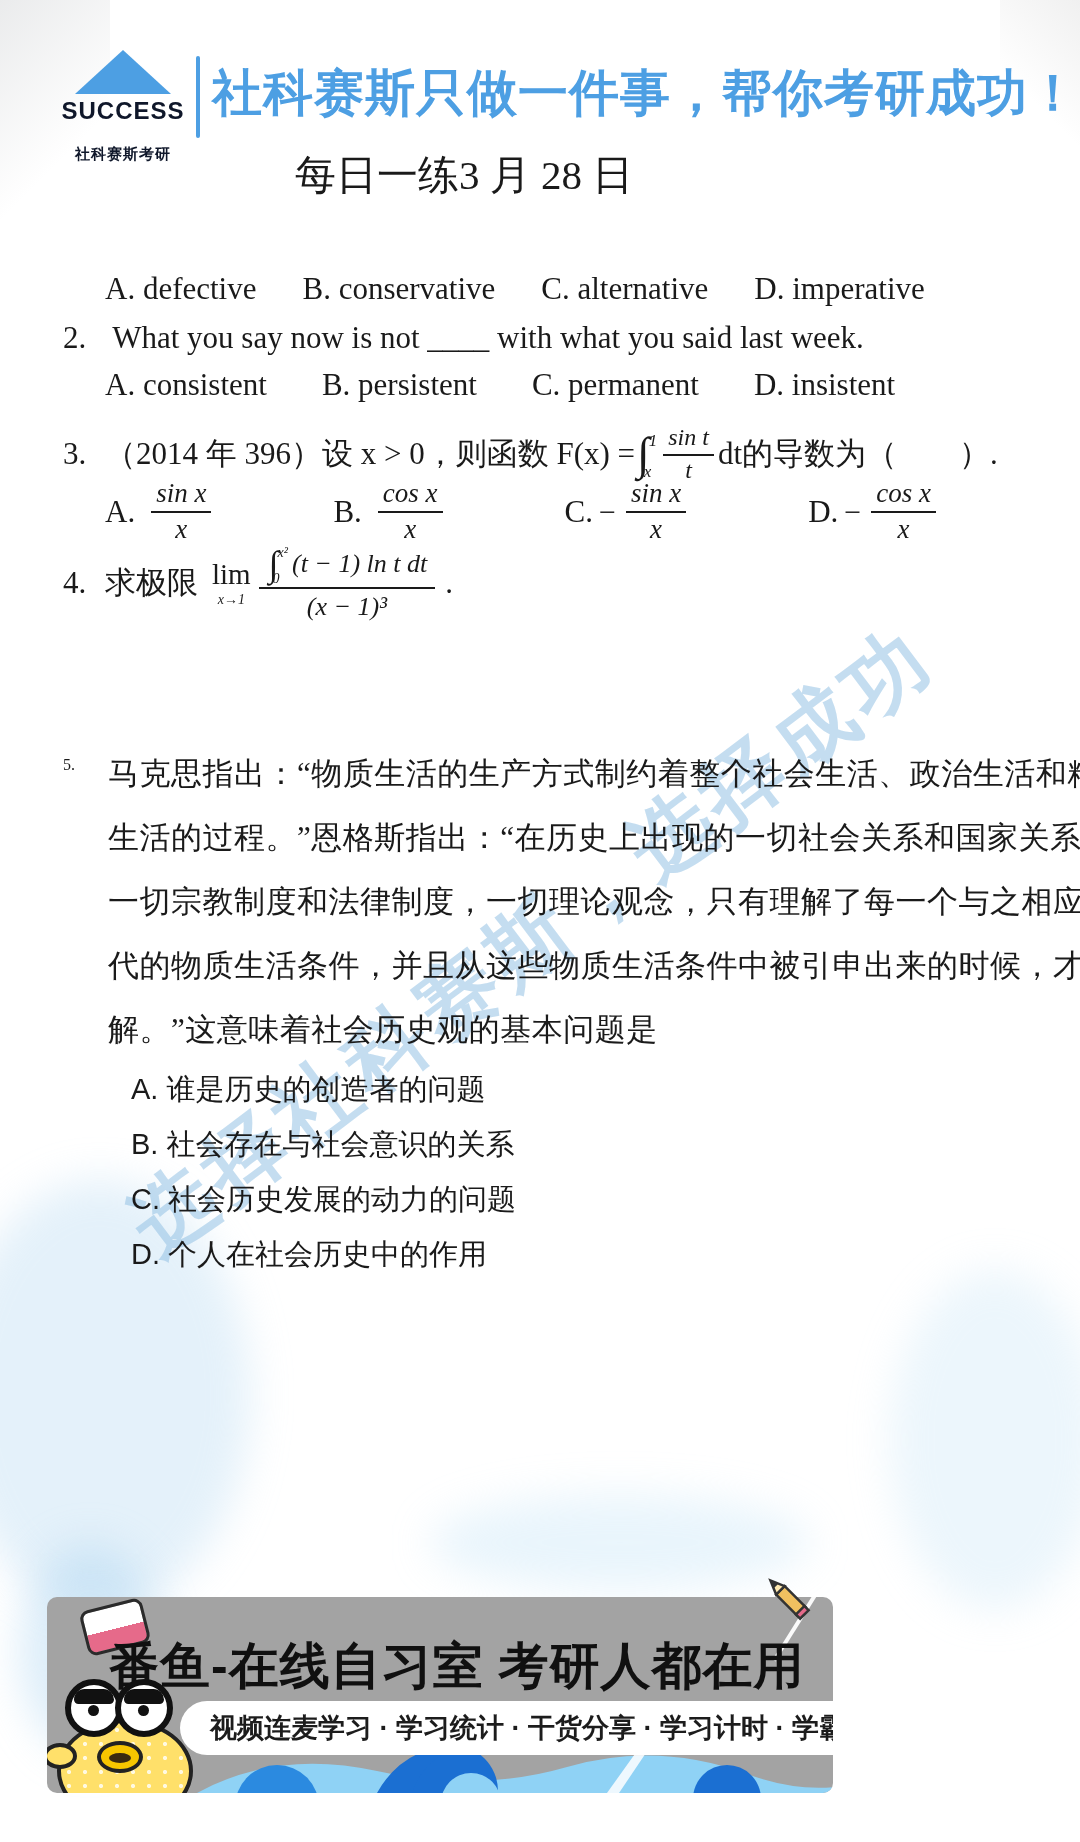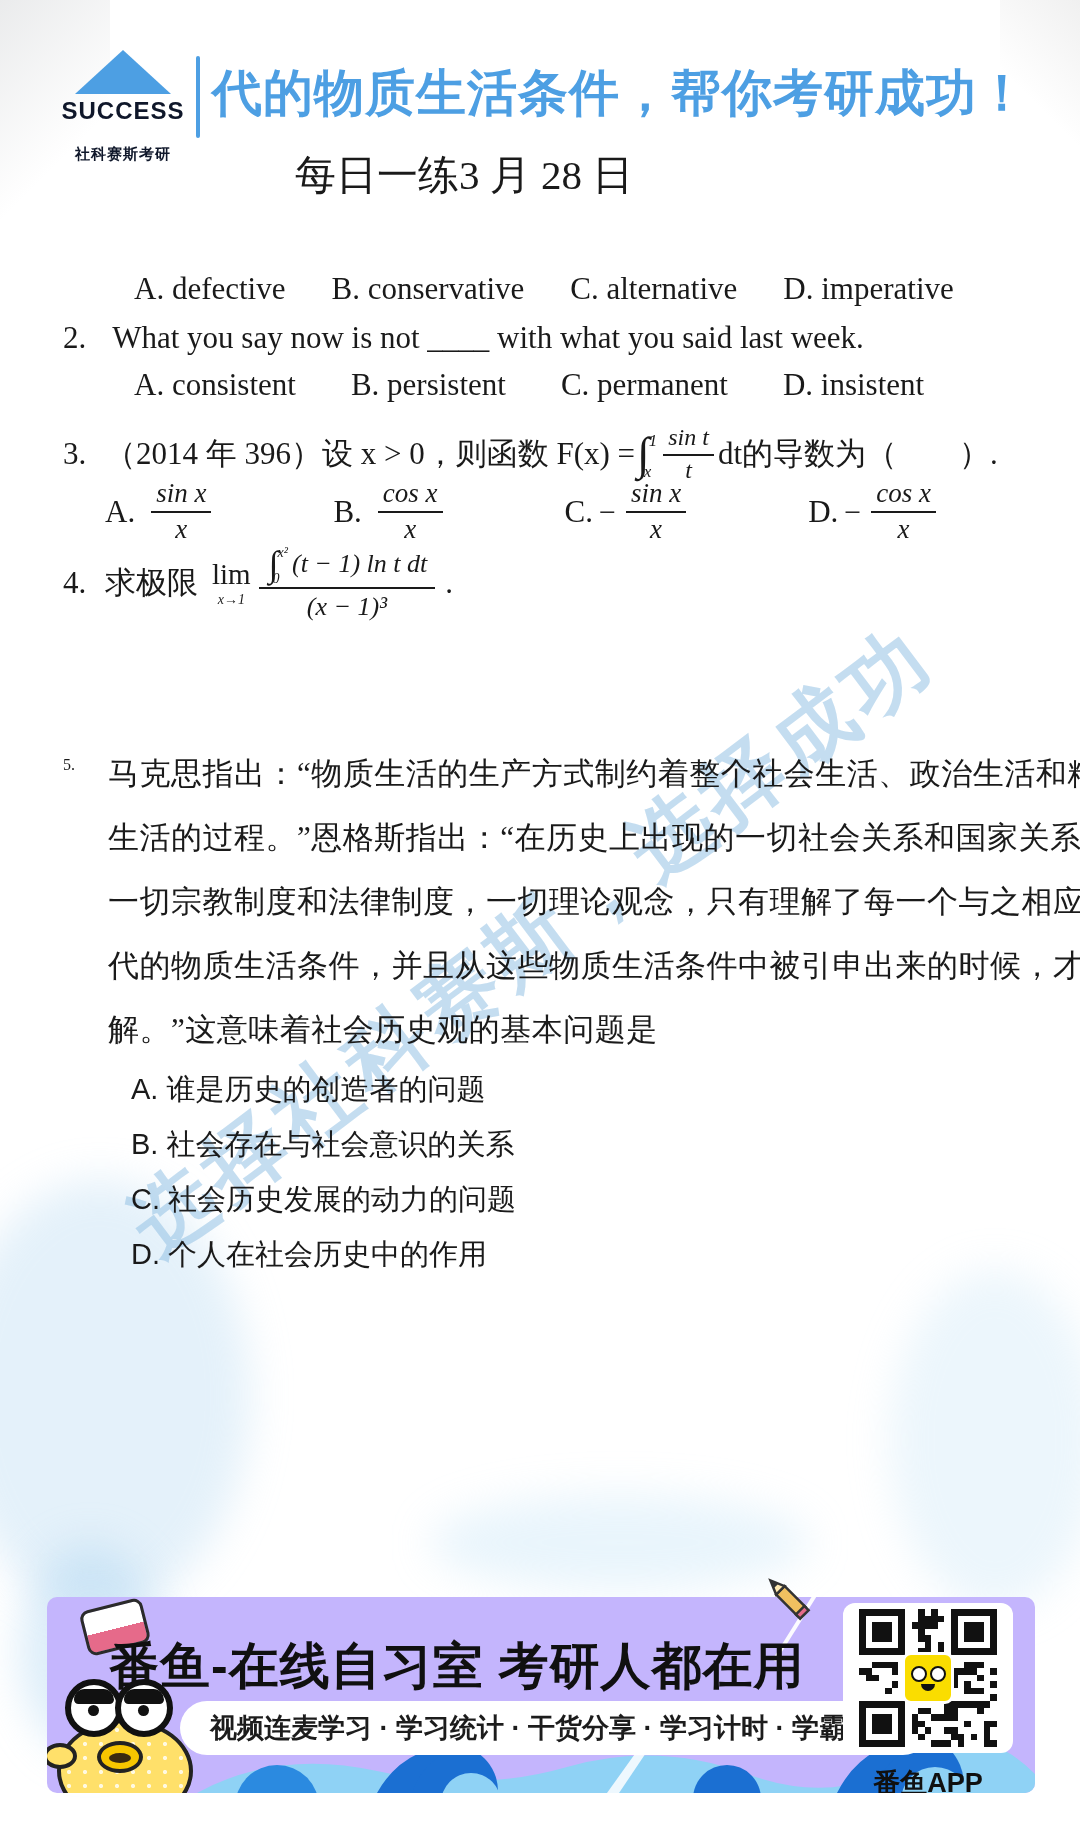--- a/index.html
+++ b/index.html
@@ -27,21 +27,21 @@
   .title-row{position:absolute;left:295px;top:148px;display:flex;
         font-size:41px;white-space:nowrap;}
 
   
   .qrow{position:absolute;white-space:nowrap;font-size:31px;}
   .qnum{display:inline-block;width:42px;}
   .q1{left:63px;top:224px;}
   .q1opts{left:105px;top:271px;}
   .q2{left:63px;top:320px;}
   .q2opts{left:105px;top:367px;}
-  .qopts{position:absolute;display:flex;white-space:nowrap;font-size:31px;margin-left:29px;}
+  .qopts{position:absolute;display:flex;white-space:nowrap;font-size:31px;}
   .q1opts{gap:46px;} .q2opts{gap:55px;}
 
   
   .q3row{left:63px;top:408px;display:flex;align-items:center;}
   .integral{display:inline-flex;align-items:center;margin:0 2px;}
   .int-sign{font-size:46px;line-height:1;}
   .int-lims{display:inline-flex;flex-direction:column;justify-content:space-between;
         height:48px;font-size:17px;line-height:1;font-style:italic;margin-left:-1px;transform:translateY(2px);}
   .int-lims .sub{transform:translateX(-5px);}
   .frac{display:inline-flex;flex-direction:column;align-items:center;font-size:24px;
@@ -77,21 +77,21 @@
   .watermark{position:absolute;left:108px;top:1192px;transform:rotate(-37deg);transform-origin:0 0;
         font-size:82px;letter-spacing:7px;white-space:nowrap;color:rgba(148,193,227,.55);
         font-family:"Liberation Sans",sans-serif;font-weight:bold;}
   .blob{position:absolute;border-radius:50%;filter:blur(20px);}
   .blob1{left:-50px;top:1180px;width:300px;height:430px;background:rgba(173,214,240,.33);}
   .blob2{left:430px;top:1495px;width:380px;height:95px;background:rgba(183,221,244,.3);}
   .blob3{left:890px;top:1270px;width:210px;height:340px;background:rgba(186,222,244,.28);}
   .blob4{left:20px;top:1545px;width:140px;height:210px;background:rgba(163,208,238,.38);}
 
   
-  .banner{position:absolute;left:47px;top:1597px;width:988px;height:196px;background:#c4b5fd;
+  .banner{position:absolute;left:47px;top:1597px;width:786px;height:196px;background:#a3a3a3;
         border-radius:10px;overflow:hidden;font-family:"Liberation Sans",sans-serif;}
   .eraser{position:absolute;left:36px;top:7px;width:58px;height:40px;border:3px solid #2b2b2b;
         border-radius:9px;background:linear-gradient(#ffffff 54%,#e66a8a 54%);transform:rotate(-14deg);z-index:2;}
   .headline{position:absolute;left:62px;top:36px;font-size:50px;font-weight:bold;color:#101010;
         letter-spacing:1px;white-space:nowrap;z-index:2;}
   .streak{position:absolute;left:748px;top:-16px;width:4px;height:86px;background:#fff;
         transform:rotate(32deg);opacity:.95;z-index:2;}
   .features-pill{position:absolute;left:133px;top:104px;height:54px;background:#fff;border-radius:28px;
         padding:0 30px;display:flex;align-items:center;font-size:27px;font-weight:bold;color:#1c1c1c;
         white-space:nowrap;z-index:3;}
@@ -141,21 +141,21 @@
   <div class="blob blob4"></div>
 
   <div class="watermark">选择社科赛斯，选择成功</div>
 
   <div class="logo">
     <div class="mountain"></div>
     <div class="logo-brand">SUCCESS</div>
     <div class="logo-sub">社科赛斯考研</div>
   </div>
   <div class="logo-divider"></div>
-  <div class="slogan">代的物质生活条件，帮你考研成功！</div>
+  <div class="slogan">社科赛斯只做一件事，帮你考研成功！</div>
 
   <div class="title-row">
     <span>每日一练</span>
     <span>3 月 28 日</span>
   </div>
 
   <div class="qopts q1opts">
     <span>A. defective</span>
     <span>B. conservative</span>
     <span>C. alternative</span>

